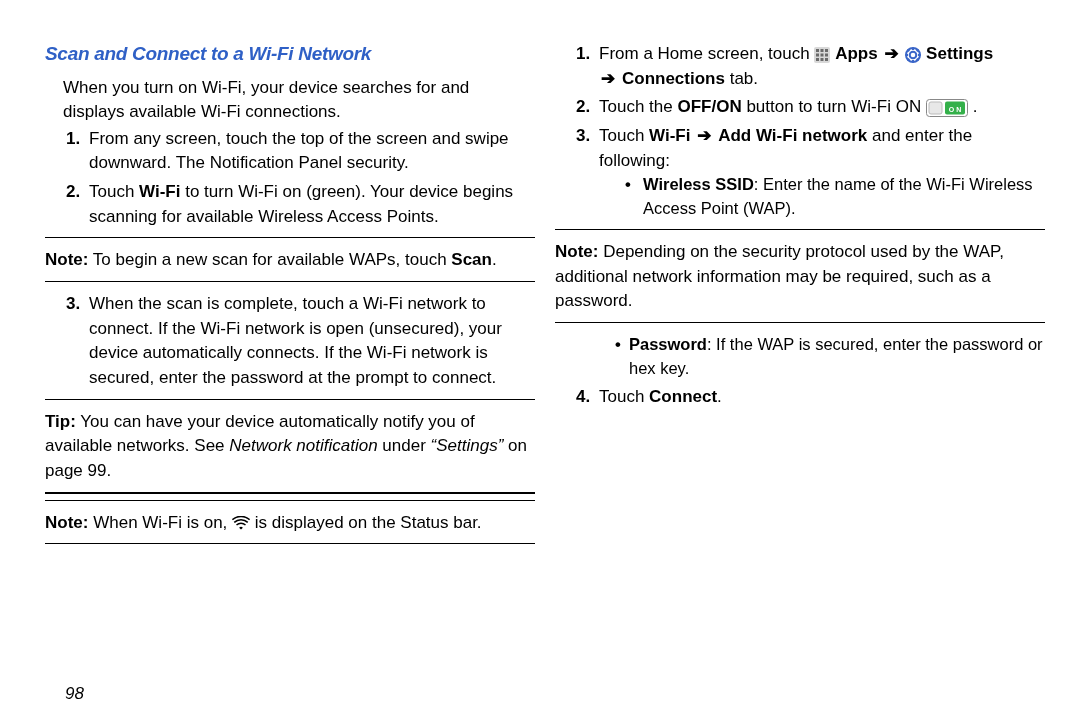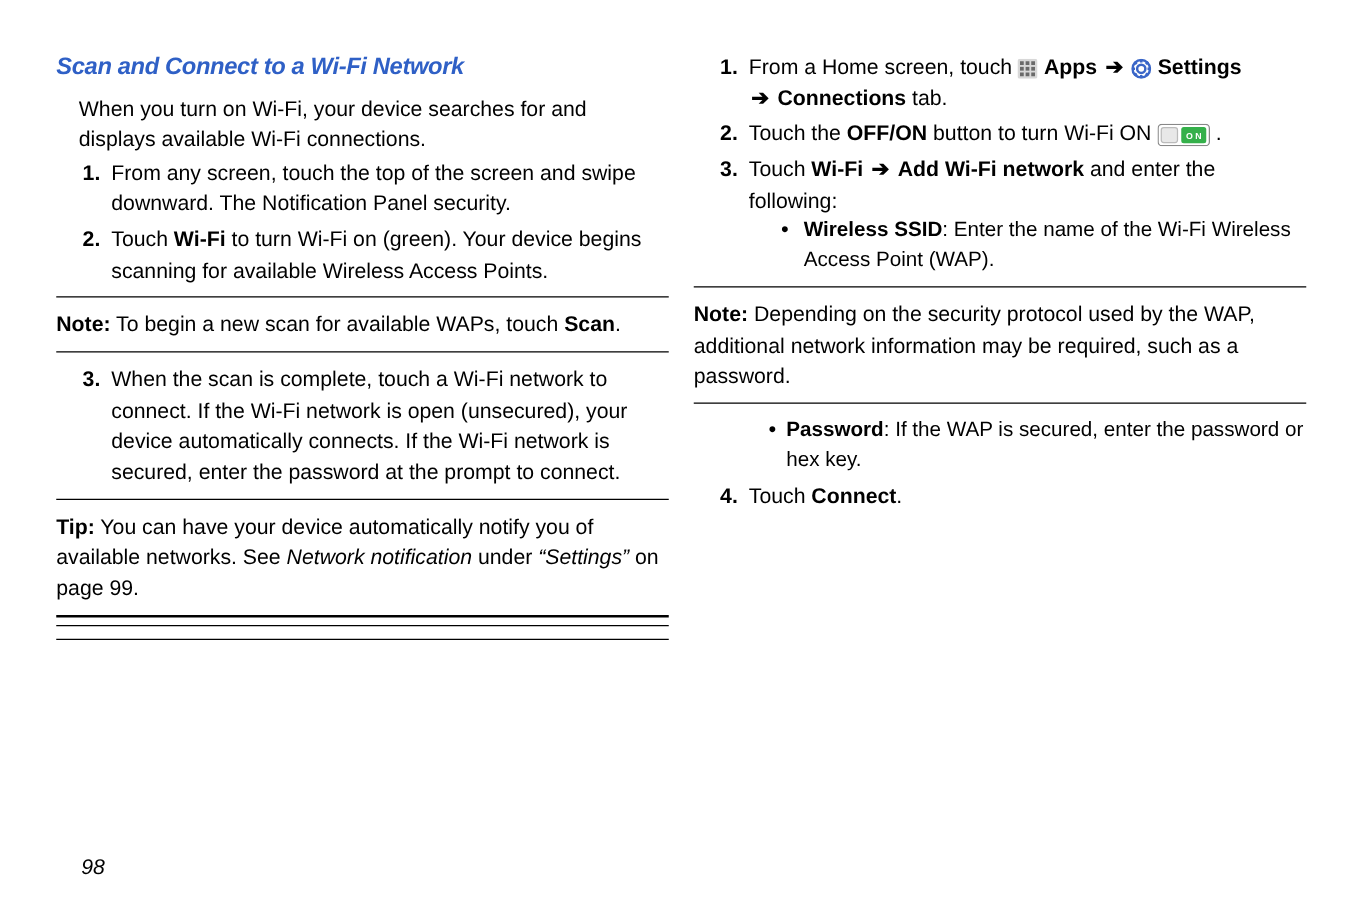--- a/index.html
+++ b/index.html
@@ -59,20 +59,30 @@
   <hr>
   <ol start="3">
     <li><span>When the scan is complete, touch a Wi-Fi network to connect. If the Wi-Fi network is open (unsecured), your device automatically connects. If the Wi-Fi network is secured, enter the password at the prompt to connect.</span></li>
   </ol>
   <hr>
   <p style="margin:2px 0 6px 0;">
     <span class="b">Tip:</span><span> You can have your device automatically notify you of available networks. See </span><span class="i">Network notification</span><span> under </span><span class="i">“Settings”</span><span> on page 99.</span>
   </p>
   <hr style="border-top-width:2px;">
   <hr style="margin-top:-4px;">
+  <p style="margin:2px 0 6px 0;">
+    <span class="b">Note:</span><span> When Wi-Fi is on, </span>
+    <svg class="ico" width="18" height="15" viewBox="0 0 24 20">
+      <path d="M12 18 L9.5 15.5 A4 4 0 0 1 14.5 15.5 Z" fill="#000"></path>
+      <path d="M6 12 A9 9 0 0 1 18 12" fill="none" stroke="#000" stroke-width="2"></path>
+      <path d="M3 8.5 A13 13 0 0 1 21 8.5" fill="none" stroke="#000" stroke-width="2"></path>
+      <path d="M0.5 5 A17 17 0 0 1 23.5 5" fill="none" stroke="#000" stroke-width="2"></path>
+    </svg>
+    <span> is displayed on the Status bar.</span>
+  </p>
   <hr>
 </div>
 
 <div class="col">
   <ol start="1">
     <li>
       <span>From a Home screen, touch </span>
       <svg class="ico" width="16" height="16" viewBox="0 0 16 16">
         <rect x="0" y="0" width="16" height="16" rx="2" fill="#d8d8d8"></rect>
         <g fill="#6a6a6a">

